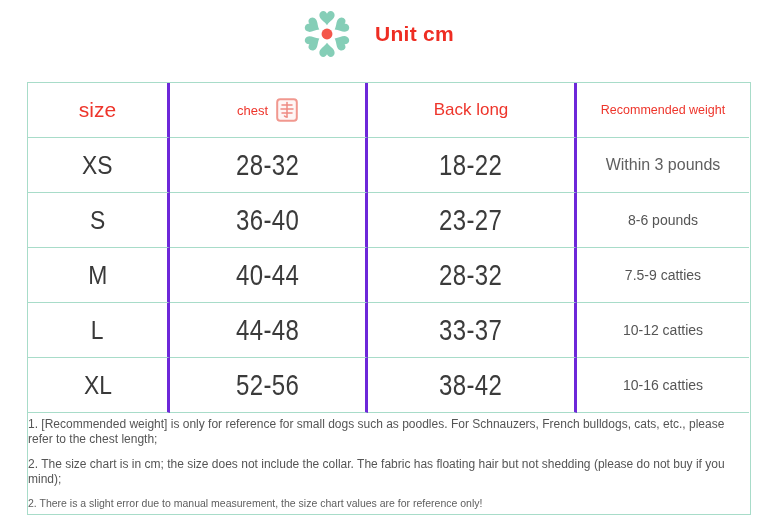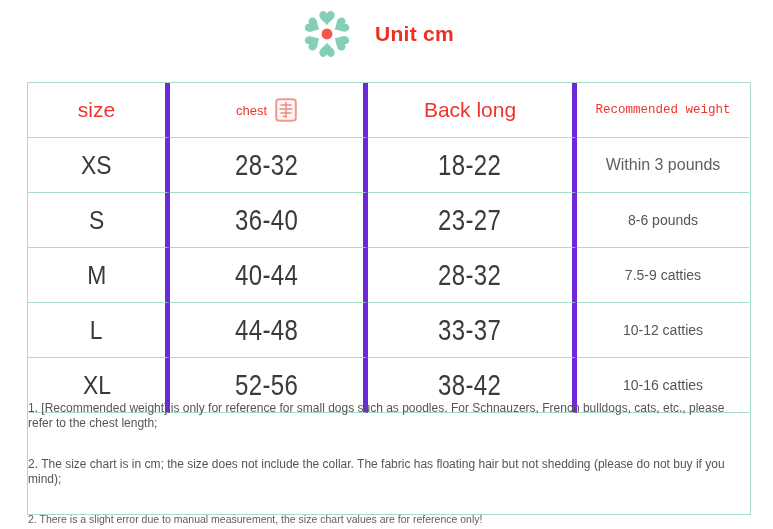--- a/index.html
+++ b/index.html
@@ -17,50 +17,50 @@
   .unit-title{
     color:#ee2d23;font-size:21px;font-weight:bold;letter-spacing:0.3px;
   }
   
   .size-table{
     position:absolute;left:27px;top:82px;width:724px;box-sizing:border-box;
     border:1px solid #a8dcc9;background:#fff;
   }
   .t-row{display:grid;grid-template-columns:142px 198px 209px 172px;}
   .cell{
-    border-right:5px solid #6d28d9;border-bottom:1px solid #a8dcc9;
+    border-right:3px solid #6d28d9;border-bottom:1px solid #a8dcc9;
     display:flex;align-items:center;justify-content:center;
     box-sizing:border-box;height:55px;text-align:center;
   }
   .cell.last{border-right:none;}
   .header-row .cell{height:55px;}
   .hdr{color:#ee352b;}
   .hdr-size{font-size:21px;font-weight:500;}
   .hdr-chest{font-size:13px;font-weight:500;}
-  .hdr-back{font-size:21px;font-weight:500;}
-  .hdr-weight{font-size:12.5px;font-weight:500;font-family:Liberation Mono, monospace;}
+  .hdr-back{font-size:17px;font-weight:500;}
+  .hdr-weight{font-size:12.5px;font-weight:500;}
   .stamp{margin-left:8px;display:inline-flex;}
   .size-letter{
     font-size:26px;color:#393939;display:inline-block;transform:scaleX(0.88);
   }
   .num{
     font-size:30px;color:#3b3b3b;display:inline-block;transform:scaleX(0.8);
     letter-spacing:0.5px;
   }
   .weight-small{font-size:16px;color:#5f5f5f;}
   .weight-normal{font-size:14px;color:#555555;}
   
   .notes-row{display:flex;height:101px;}
   .notes-label-box{
     width:118px;flex:0 0 auto;display:flex;align-items:center;justify-content:center;
   }
   .notes-label{color:#ee352b;font-size:13px;font-weight:600;}
   .notes-list{
     flex:1;display:flex;flex-direction:column;justify-content:center;
-    gap:26px;padding-right:8px;
+    gap:10px;padding-right:8px;
   }
   .note{color:#555555;font-size:12px;line-height:1.25;}
   .note.small{font-size:10.5px;color:#5e5e5e;}
 </style>
 </head>
 <body>
 
 <div class="top-header">
   <svg class="flower" viewBox="0 0 60 60">
     <g fill="#85ceb7">

